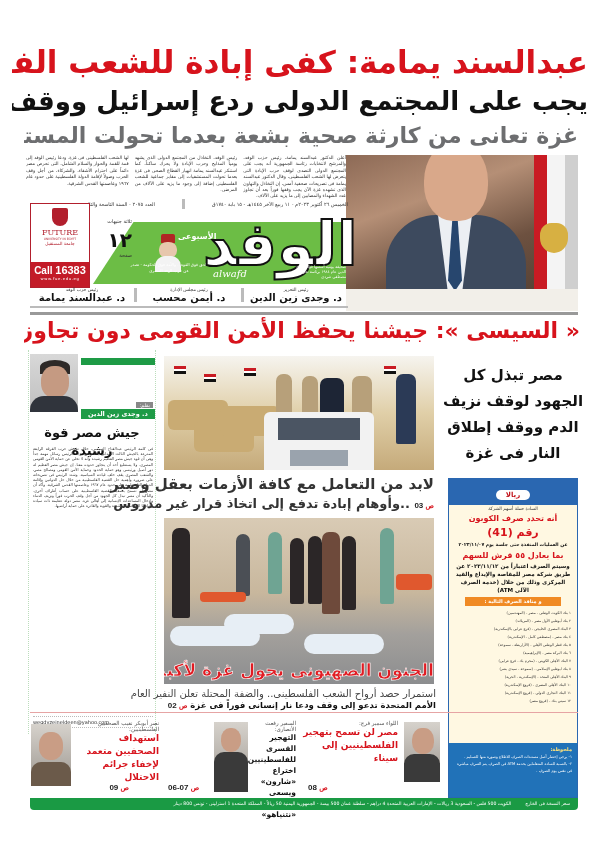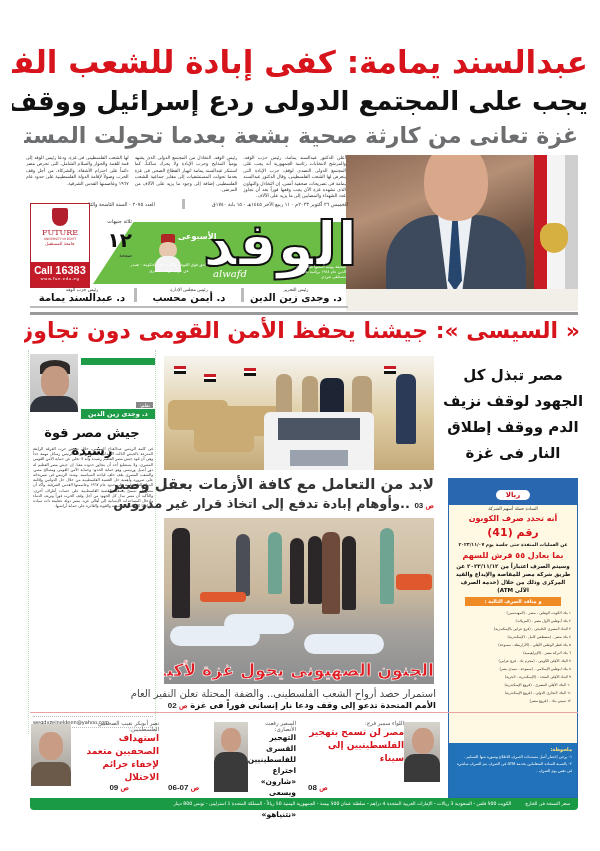--- a/index.html
+++ b/index.html
@@ -339,21 +339,21 @@
     <div class="title black" style="font-size:7.5px;line-height:11px">التهجير القسرى للفلسطينيين اختراع «شارون» ويسعى لتنفيذه «نتنياهو»</div>
   </div>
   <div class="pg" style="left:4px"><span>06-07</span> <span class="arrow">ص</span></div>
 </div>
 
 <div class="abs teaser" style="left:300px;width:140px">
   <div class="t-photo" style="right:0;top:6px;width:36px;height:60px">
     <div class="face" style="left:8px;top:6px;width:22px;height:26px"></div>
     <div class="suit" style="left:0;top:32px;width:36px;height:28px"></div>
   </div>
-  <div style="position:absolute;right:36px;top:4px;width:96px;text-align:right">
+  <div style="position:absolute;right:42px;top:4px;width:96px;text-align:right">
     <div class="kicker">اللواء سمير فرج:</div>
     <div class="title red">مصر لن تسمح بتهجير الفلسطينيين إلى سيناء</div>
   </div>
   <div class="pg" style="left:8px"><span>08</span> <span class="arrow">ص</span></div>
 </div>
 
 <div class="abs footer">
   <span>سعر النسخة فى الخارج</span>
   <span>الكويت 500 فلس - السعودية 3 ريالات - الإمارات العربية المتحدة 4 دراهم - سلطنة عمان 500 بيسة - الجمهورية اليمنية 50 ريالاً - المملكة المتحدة 1 استرلينى - تونس 800 دينار</span>
 </div>

